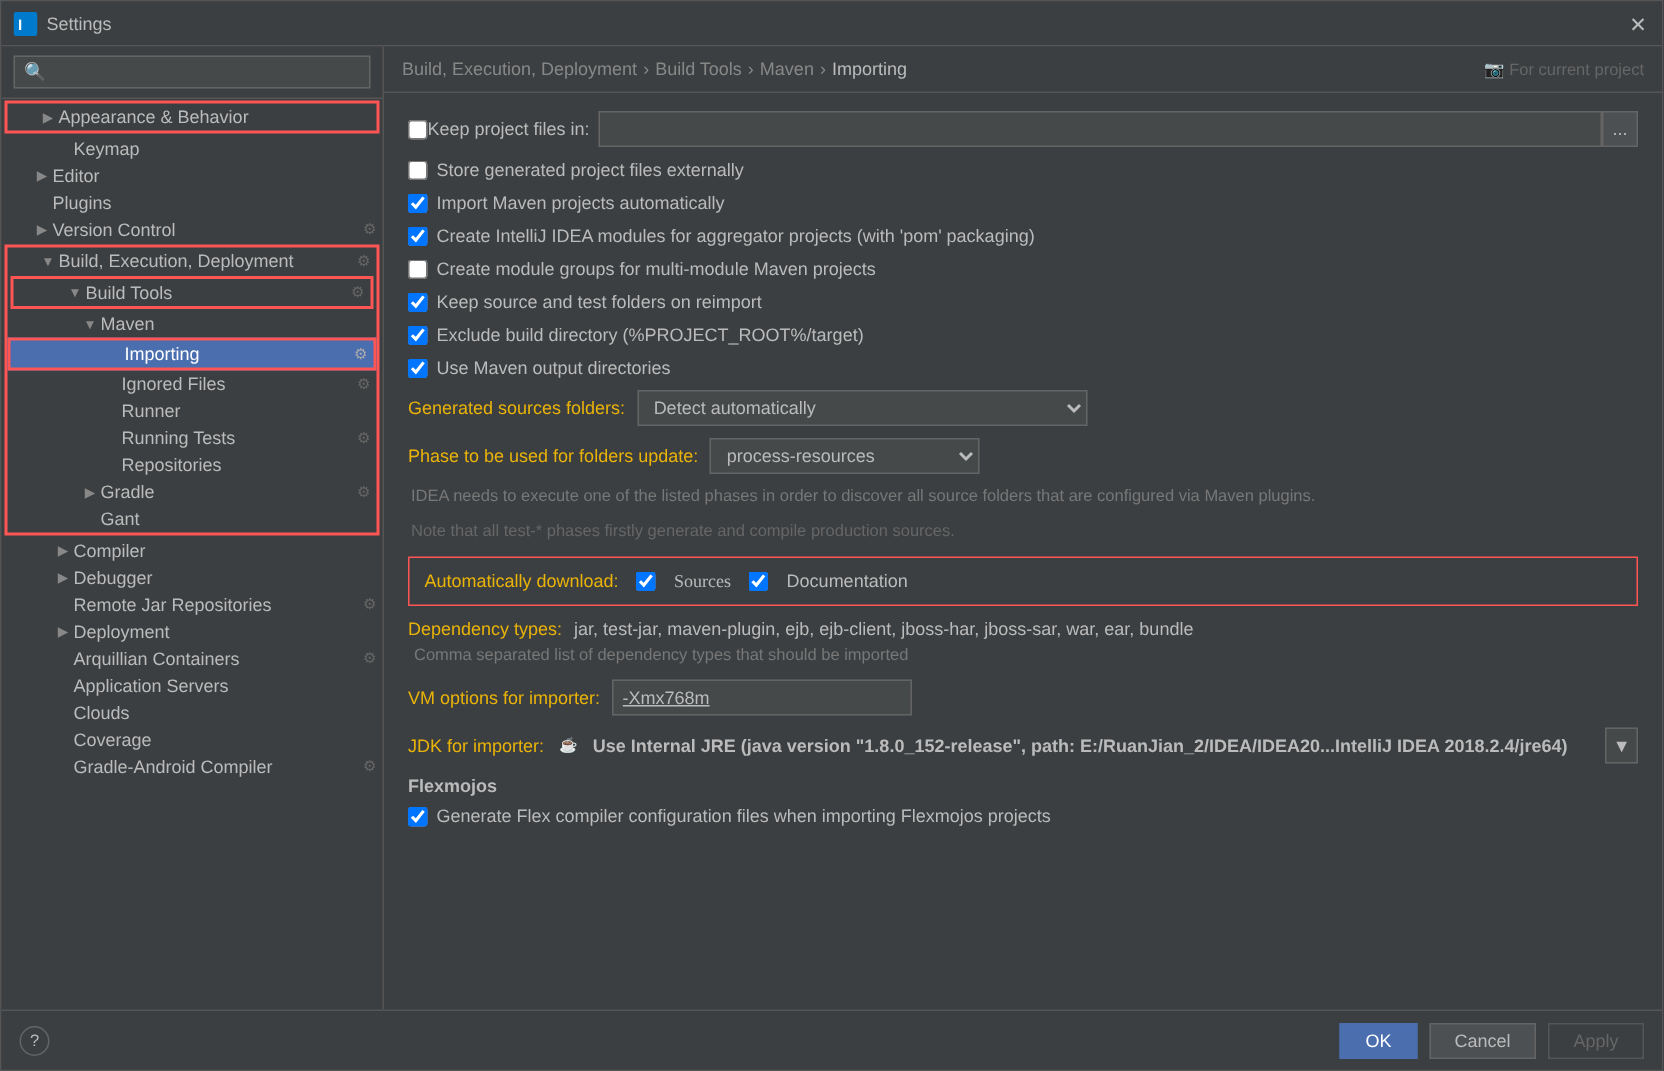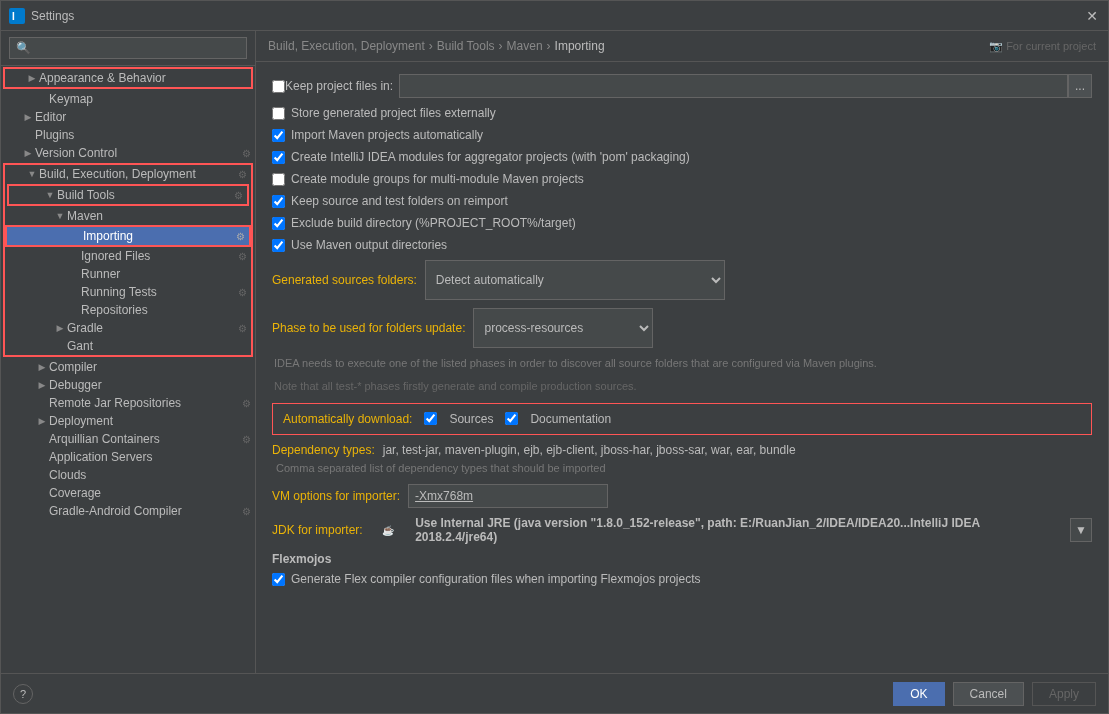--- a/index.html
+++ b/index.html
@@ -42,21 +42,21 @@
     .setting-row { display: flex; align-items: center; margin-bottom: 8px; }
     .setting-row label { display: flex; align-items: center; gap: 6px; cursor: pointer; }
     .setting-row input[type=checkbox] { cursor: pointer; }
     
     .setting-row-inline { display: flex; align-items: center; margin-bottom: 8px; gap: 8px; }
     .setting-label { color: #eab308; white-space: nowrap; }
     
     .text-input { background: #45494a; border: 1px solid #646464; color: #bbbbbb; padding: 2px 6px; font-size: 12px; height: 24px; }
     .browse-btn { background: #4c5052; border: 1px solid #646464; color: #bbbbbb; padding: 2px 6px; cursor: pointer; font-size: 12px; height: 24px; }
     
-    .dropdown { background: #45494a; border: 1px solid #646464; color: #bbbbbb; padding: 2px 6px; font-size: 12px; height: 40px; cursor: pointer; }
+    .dropdown { background: #45494a; border: 1px solid #646464; color: #bbbbbb; padding: 2px 6px; font-size: 12px; height: 24px; cursor: pointer; }
     .dropdown-wide { width: 300px; }
     .dropdown-medium { width: 180px; }
     
     .hint-text { font-size: 11px; color: #777; margin-bottom: 8px; padding-left: 2px; line-height: 1.4; }
     
     .auto-download-box { border: 1px solid #ff5555; padding: 8px 10px; margin-bottom: 8px; display: flex; align-items: center; gap: 12px; }
     
     .section-title { font-size: 12px; color: #bbbbbb; font-weight: bold; margin: 8px 0 6px 0; }
     
     .dependency-types-row { display: flex; align-items: center; margin-bottom: 4px; gap: 8px; }
@@ -64,21 +64,21 @@
     
     .bottom-bar { height: 40px; background: #3c3f41; border-top: 1px solid #555; display: flex; align-items: center; justify-content: space-between; padding: 0 12px; flex-shrink: 0; }
     .bottom-left { display: flex; align-items: center; }
     .bottom-right { display: flex; gap: 8px; align-items: center; }
     .btn { padding: 4px 16px; font-size: 12px; cursor: pointer; border: 1px solid #646464; color: #bbbbbb; background: #4c5052; }
     .btn-primary { background: #4b6eaf; border-color: #4b6eaf; color: white; }
     .btn-disabled { background: #3c3f41; color: #666; border-color: #555; cursor: default; }
     
     .help-icon { width: 20px; height: 20px; border: 1px solid #646464; border-radius: 50%; display: flex; align-items: center; justify-content: center; font-size: 11px; color: #bbbbbb; cursor: pointer; }
 
-    .jdk-row { display: flex; align-items: center; gap: 20px; margin-bottom: 8px; }
+    .jdk-row { display: flex; align-items: center; gap: 10px; margin-bottom: 8px; }
     .jdk-icon { font-size: 10px; color: #f0a020; }
     .jdk-text { color: #bbbbbb; font-size: 12px; flex: 1; font-weight: bold; }
     .jdk-dropdown-btn { background: #45494a; border: 1px solid #646464; color: #bbbbbb; font-size: 12px; padding: 2px 4px; cursor: pointer; height: 24px; }
   </style>
 </head>
 <body>
 
 <div class="window">
 
   <div class="title-bar">
@@ -329,21 +329,21 @@
         <div class="hint-text">
           <span>IDEA needs to execute one of the listed phases in order to discover all source folders that are configured via Maven plugins.</span>
         </div>
         <div class="hint-text" style="color:#666;">
           <span>Note that all test-* phases firstly generate and compile production sources.</span>
         </div>
 
         <div class="auto-download-box">
           <span class="setting-label">Automatically download:</span>
           <input type="checkbox" id="cb-sources" checked="" style="">
-          <label for="cb-sources" style="cursor:pointer;">
+          <label for="cb-sources" style="cursor:pointer;font-family:Liberation Serif, serif;">
             <span>Sources</span>
           </label>
           <input type="checkbox" id="cb-docs" checked="" style="">
           <label for="cb-docs" style="cursor:pointer;">
             <span>Documentation</span>
           </label>
         </div>
 
         <div class="dependency-types-row">
           <span class="setting-label">Dependency types:</span>

